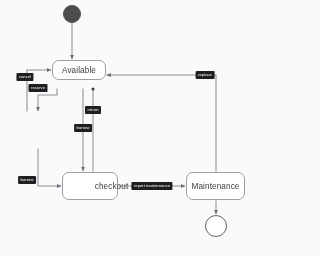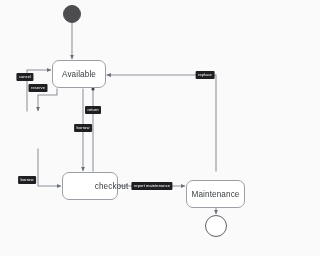--- a/index.html
+++ b/index.html
@@ -104,30 +104,30 @@
       <path d="M216,171.5 L216,75 L106.5,75" marker-end="url(#arrow)"></path>
 
       <path d="M216,200.5 L216,214" marker-end="url(#arrow)"></path>
     </g>
   </svg>
 
   <div class="pseudostate initial" style="left:63px; top:5px; width:18px; height:18px;"></div>
 
   <div class="pseudostate final-outer" style="left:205px; top:215px; width:22px; height:22px;"></div>
 
-  <div class="state-node" style="left:52px; top:60px; width:54px; height:28px;">
+  <div class="state-node" style="left:52px; top:60px; width:54px; height:20px;">
     <span class="state-label">Available</span>
   </div>
 
 
   <div class="state-node" style="left:62px; top:172px; width:56px; height:28px;padding-left:43px;">
     <span class="state-label">checkout</span>
   </div>
 
-  <div class="state-node" style="left:186px; top:180px; width:59px; height:28px;">
+  <div class="state-node" style="left:186px; top:172px; width:59px; height:28px;">
     <span class="state-label">Maintenance</span>
   </div>
 
   <div class="edge-label" style="left:25px; top:77px;">cancel</div>
 
   <div class="edge-label" style="left:38px; top:88px;">reserve</div>
 
   <div class="edge-label" style="left:93px; top:110px;">return</div>
 
   <div class="edge-label" style="left:83px; top:128px;">borrow</div>

